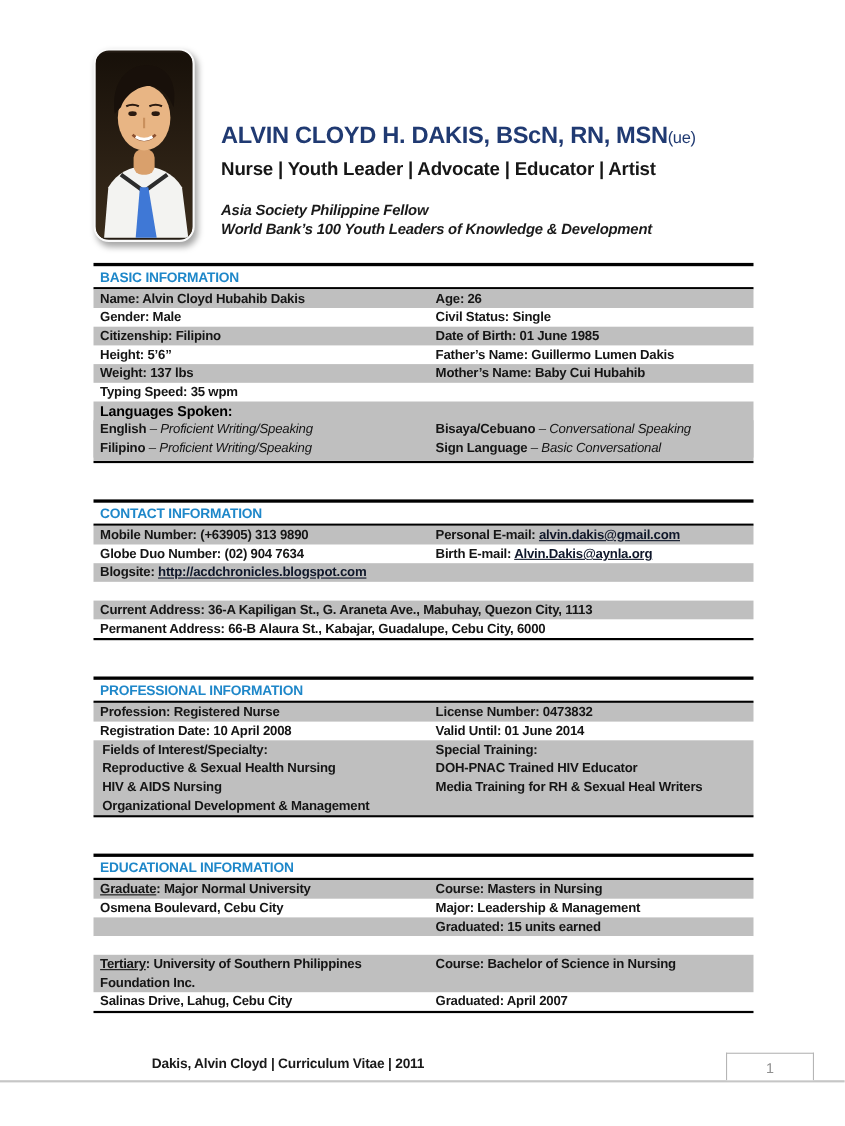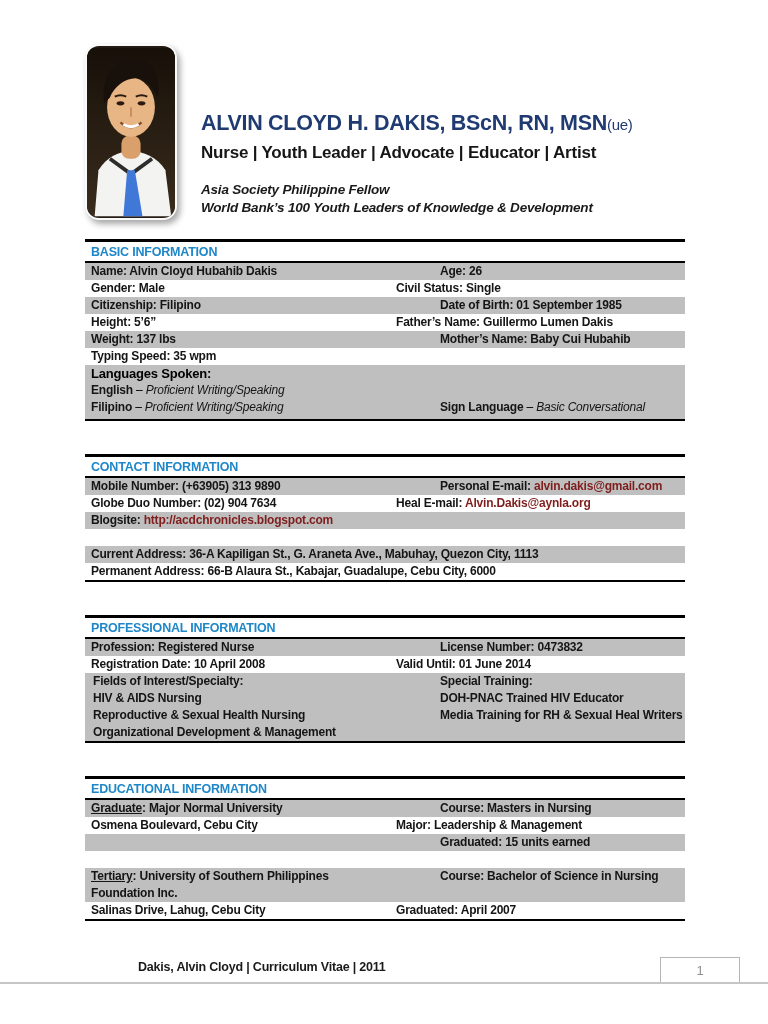--- a/index.html
+++ b/index.html
@@ -35,27 +35,27 @@
     color:#1e87c9;font-weight:bold;font-size:12.5px;letter-spacing:-.2px;
     border-top:3px solid #000;border-bottom:2px solid #000;
     padding:3px 0 2px 6px;line-height:14px;
   }
   .sec-body{border-bottom:2px solid #000;}
   .row{display:flex;min-height:17px;line-height:17px;font-size:12px;font-weight:bold;letter-spacing:-.2px;color:#151515;}
   .row.tall{min-height:34px;}
   .row.tall .cl,.row.tall .cr{line-height:17px;}
   .cl{width:305px;padding-left:6px;box-sizing:border-box;flex:0 0 auto;}
   .cr{flex:1 1 auto;padding-left:6px;}
-  .gray{background:#bfbfbf;gap:44px;}
+  .gray{background:#bfbfbf;}
   .spacer{height:17px;background:#ffffff;}
   .lang{padding-bottom:3px;}
   .row-plain{padding-left:6px;font-size:13px;font-weight:bold;line-height:17px;letter-spacing:-.2px;}
   .lvl{font-style:italic;font-weight:normal;}
   .u{text-decoration:underline;}
-  .link{color:#7f1d1d;cursor:pointer;}
+  .link{color:#0f172a;text-decoration:underline;cursor:pointer;}
   .block{display:flex;}
   .bcol-l{width:305px;padding-left:8px;box-sizing:border-box;flex:0 0 auto;}
   .bcol-r{flex:1 1 auto;padding-left:6px;}
   .bline{font-size:12px;font-weight:bold;line-height:17px;letter-spacing:-.2px;color:#151515;}
 
   
   .footer{position:absolute;top:956px;left:0;width:768px;height:60px;}
   .footer-text{position:absolute;left:90px;top:4px;font-weight:bold;font-size:12.5px;color:#1a1a1a;letter-spacing:-.2px;padding-left:48px;}
   .footer-line{position:absolute;top:26px;left:0;width:768px;border-top:2px solid #c6c6c6;}
   .page-tab{
@@ -118,57 +118,58 @@
       <div class="row gray">
         <div class="cl">Name: Alvin Cloyd Hubahib Dakis</div>
         <div class="cr">Age: 26</div>
       </div>
       <div class="row">
         <div class="cl">Gender: Male</div>
         <div class="cr">Civil Status: Single</div>
       </div>
       <div class="row gray">
         <div class="cl">Citizenship: Filipino</div>
-        <div class="cr">Date of Birth: 01 September 1985</div>
+        <div class="cr">Date of Birth: 01 June 1985</div>
       </div>
       <div class="row">
         <div class="cl">Height: 5’6”</div>
         <div class="cr">Father’s Name: Guillermo Lumen Dakis</div>
       </div>
       <div class="row gray">
         <div class="cl">Weight: 137 lbs</div>
         <div class="cr">Mother’s Name: Baby Cui Hubahib</div>
       </div>
       <div class="row">
         <div class="cl">Typing Speed: 35 wpm</div>
         <div class="cr"></div>
       </div>
       <div class="lang gray">
         <div class="row-plain">Languages Spoken:</div>
         <div class="row gray">
           <div class="cl"><span>English</span> <span class="lvl">– Proficient Writing/Speaking</span></div>
+          <div class="cr"><span>Bisaya/Cebuano</span> <span class="lvl">– Conversational Speaking</span></div>
         </div>
         <div class="row gray">
           <div class="cl"><span>Filipino</span> <span class="lvl">– Proficient Writing/Speaking</span></div>
           <div class="cr"><span>Sign Language</span> <span class="lvl">– Basic Conversational</span></div>
         </div>
       </div>
     </div>
   </section>
 
   <section class="sec">
     <div class="sec-title">CONTACT INFORMATION</div>
     <div class="sec-body">
       <div class="row gray">
         <div class="cl">Mobile Number: (+63905) 313 9890</div>
         <div class="cr"><span>Personal E-mail: </span><a class="link">alvin.dakis@gmail.com</a></div>
       </div>
       <div class="row">
         <div class="cl">Globe Duo Number: (02) 904 7634</div>
-        <div class="cr"><span>Heal E-mail: </span><a class="link">Alvin.Dakis@aynla.org</a></div>
+        <div class="cr"><span>Birth E-mail: </span><a class="link">Alvin.Dakis@aynla.org</a></div>
       </div>
       <div class="row gray">
         <div class="cr"><span>Blogsite: </span><a class="link">http://acdchronicles.blogspot.com</a></div>
       </div>
       <div class="spacer"></div>
       <div class="row gray">
         <div class="cr">Current Address: 36-A Kapiligan St., G. Araneta Ave., Mabuhay, Quezon City, 1113</div>
       </div>
       <div class="row">
         <div class="cr">Permanent Address: 66-B Alaura St., Kabajar, Guadalupe, Cebu City, 6000</div>
@@ -183,22 +184,22 @@
         <div class="cl">Profession: Registered Nurse</div>
         <div class="cr">License Number: 0473832</div>
       </div>
       <div class="row">
         <div class="cl">Registration Date: 10 April 2008</div>
         <div class="cr">Valid Until: 01 June 2014</div>
       </div>
       <div class="block gray">
         <div class="bcol-l">
           <div class="bline">Fields of Interest/Specialty:</div>
+          <div class="bline">Reproductive &amp; Sexual Health Nursing</div>
           <div class="bline">HIV &amp; AIDS Nursing</div>
-          <div class="bline">Reproductive &amp; Sexual Health Nursing</div>
           <div class="bline">Organizational Development &amp; Management</div>
         </div>
         <div class="bcol-r">
           <div class="bline">Special Training:</div>
           <div class="bline">DOH-PNAC Trained HIV Educator</div>
           <div class="bline">Media Training for RH &amp; Sexual Heal Writers</div>
         </div>
       </div>
     </div>
   </section>

